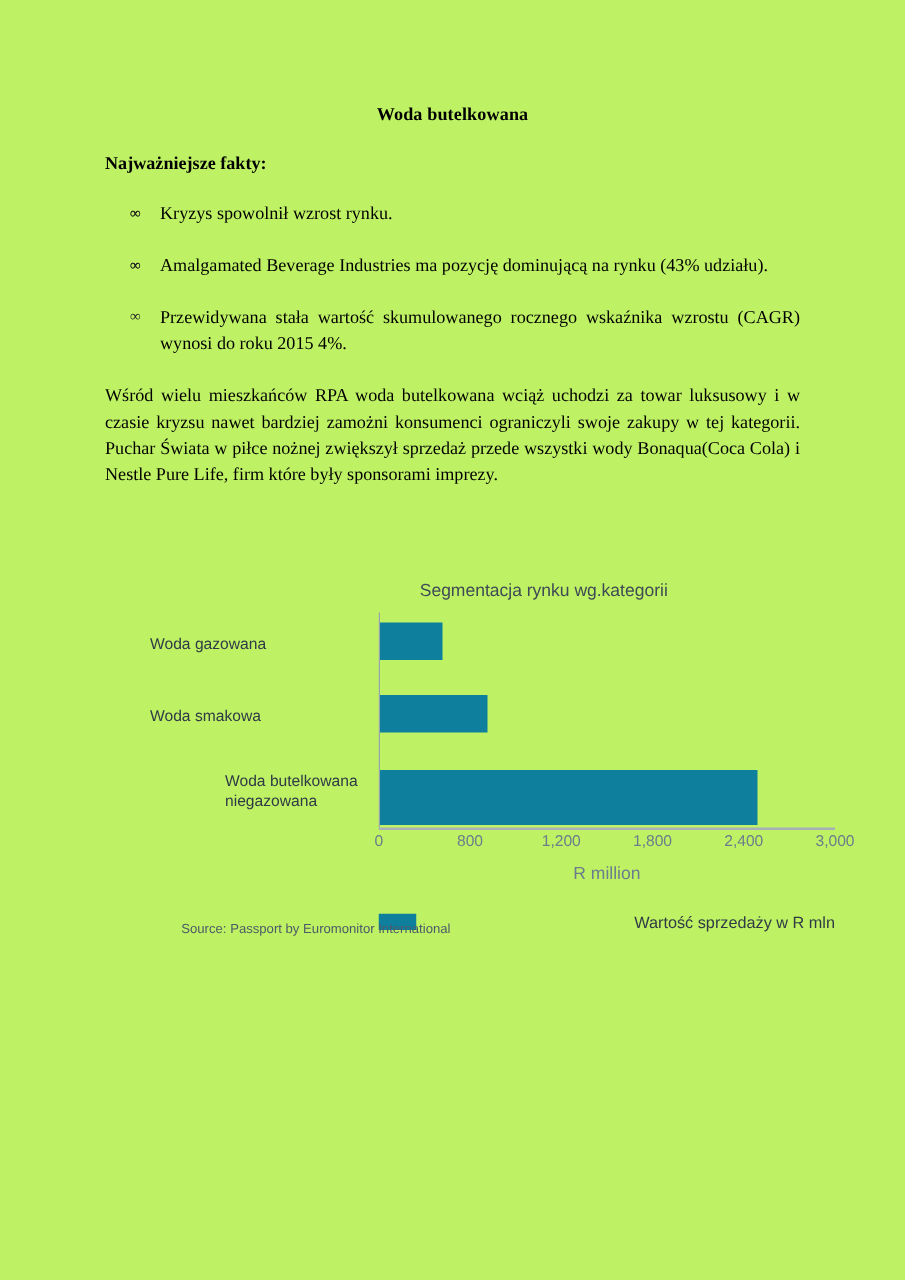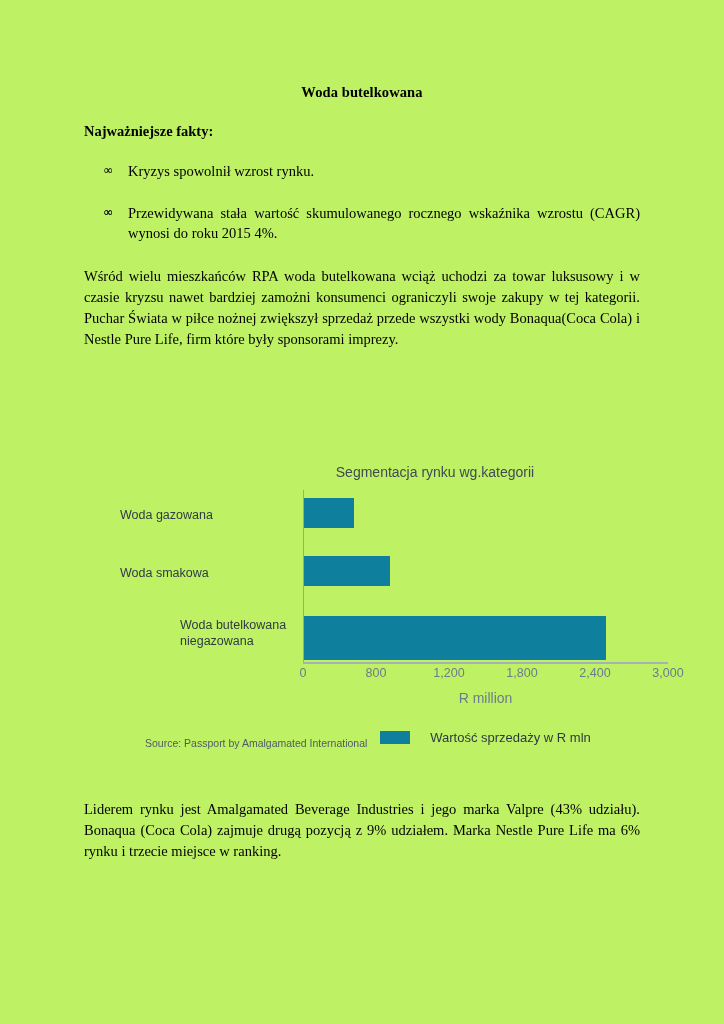--- a/index.html
+++ b/index.html
@@ -134,21 +134,21 @@
     font-size: 14px;
     color: #6b7c8c;
   }
   .legend {
     position: absolute;
     left: 163px;
     top: 240px;
     width: 365px;
     display: flex;
     align-items: center;
-    justify-content: center;
+    justify-content: space-between;
     gap: 20px;
   }
   .legend-swatch {
     width: 30px;
     height: 13px;
     background: #0f7f9e;
   }
   .legend-label {
     font-size: 13px;
     color: #2f3a45;
@@ -189,20 +189,21 @@
       </li>
       <li class="bullet-item">
         <span class="bullet-marker">∞</span>
         <span>Kryzys spowolnił wzrost rynku.</span>
       </li>
       <li class="bullet-item">
         <span class="bullet-marker">∞</span>
       </li>
       <li class="bullet-item">
         <span class="bullet-marker">∞</span>
+        <span>Amalgamated Beverage Industries ma pozycję dominującą na rynku (43% udziału).</span>
       </li>
       <li class="bullet-item">
         <span class="bullet-marker">∞</span>
         <span>Przewidywana stała wartość skumulowanego rocznego wskaźnika wzrostu (CAGR) wynosi do roku 2015 4%.</span>
       </li>
     </ul>
 
     <p class="body-para">Wśród wielu mieszkańców RPA woda butelkowana wciąż uchodzi za towar luksusowy i w czasie kryzsu nawet bardziej zamożni konsumenci ograniczyli swoje zakupy w tej kategorii. Puchar Świata w piłce nożnej zwiększył sprzedaż przede wszystki wody Bonaqua(Coca Cola) i Nestle Pure Life, firm które były sponsorami imprezy.</p>
 
   </div>
@@ -233,19 +234,18 @@
 
       <div class="axis-title">R million</div>
 
       <div class="legend">
         <span class="legend-swatch" style="background: rgb(15, 127, 158);"></span>
         <span class="legend-label">Wartość sprzedaży w R mln</span>
       </div>
 
     </div>
 
-    <div class="source-note">Source: Passport by Amalgamated International</div>
+    <div class="source-note">Source: Passport by Euromonitor International</div>
 
   </div>
 
-  <p class="closing-para">Liderem rynku jest Amalgamated Beverage Industries i jego marka Valpre (43% udziału). Bonaqua (Coca Cola) zajmuje drugą pozycją z 9% udziałem. Marka Nestle Pure Life ma 6% rynku i trzecie miejsce w ranking.</p>
 
 </div>
 
 </body></html>

